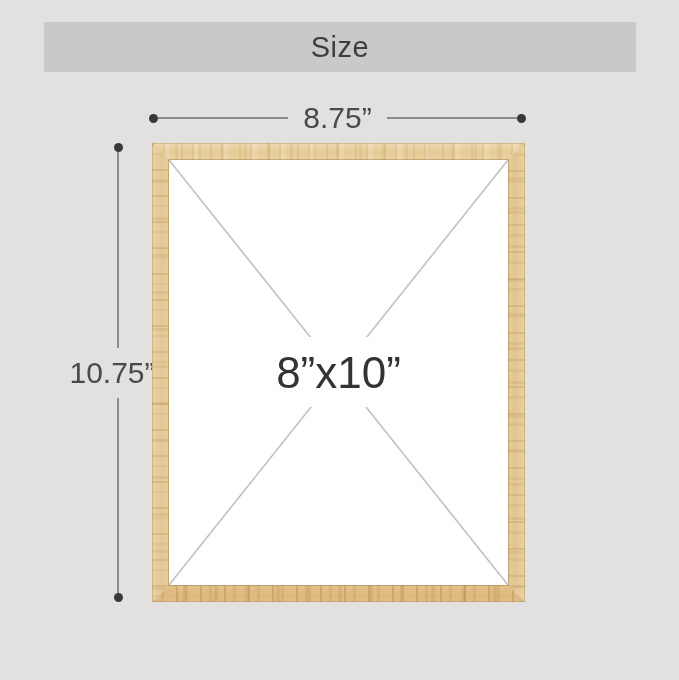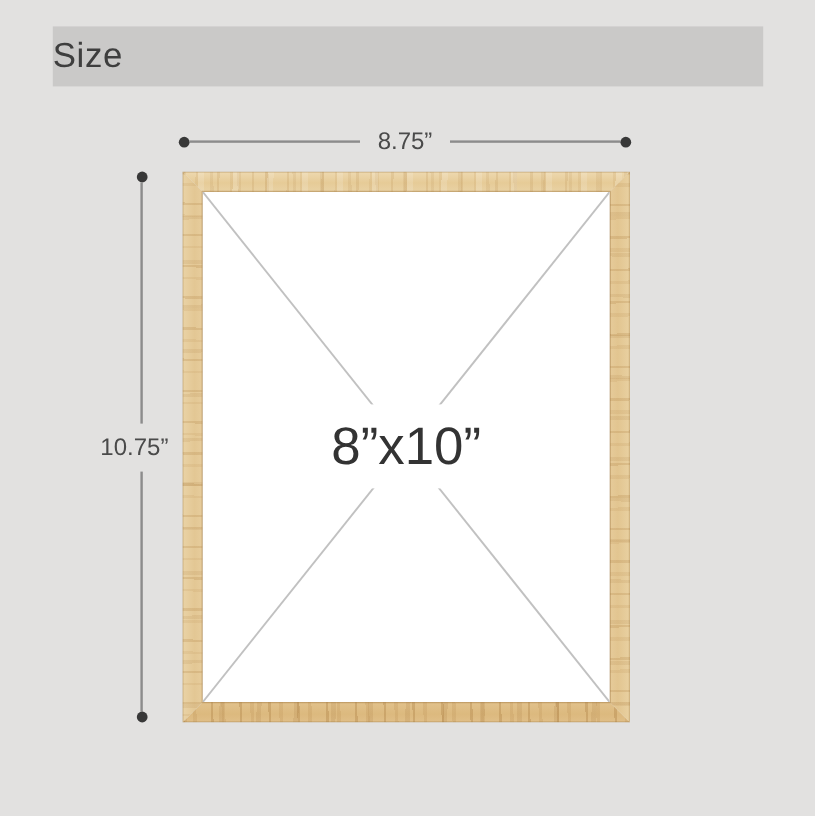--- a/index.html
+++ b/index.html
@@ -18,36 +18,37 @@
   
   .banner {
     position: absolute;
     left: 44px;
     top: 22px;
     width: 592px;
     height: 50px;
     background: #cac9c8;
     display: flex;
     align-items: center;
+    justify-content: center;
   }
   .banner span {
     font-size: 29px;
     color: #3e3e3e;
     letter-spacing: 0.5px;
   }
   
   .dot {
     width: 9px;
     height: 9px;
     border-radius: 50%;
     background: #383838;
     flex: 0 0 auto;
   }
   .dimlabel {
-    font-size: 20px;
+    font-size: 30px;
     color: #4a4a4a;
     white-space: nowrap;
     line-height: 1;
   }
   .hdim {
     position: absolute;
     left: 149px;
     top: 109px;
     width: 377px;
     height: 18px;

